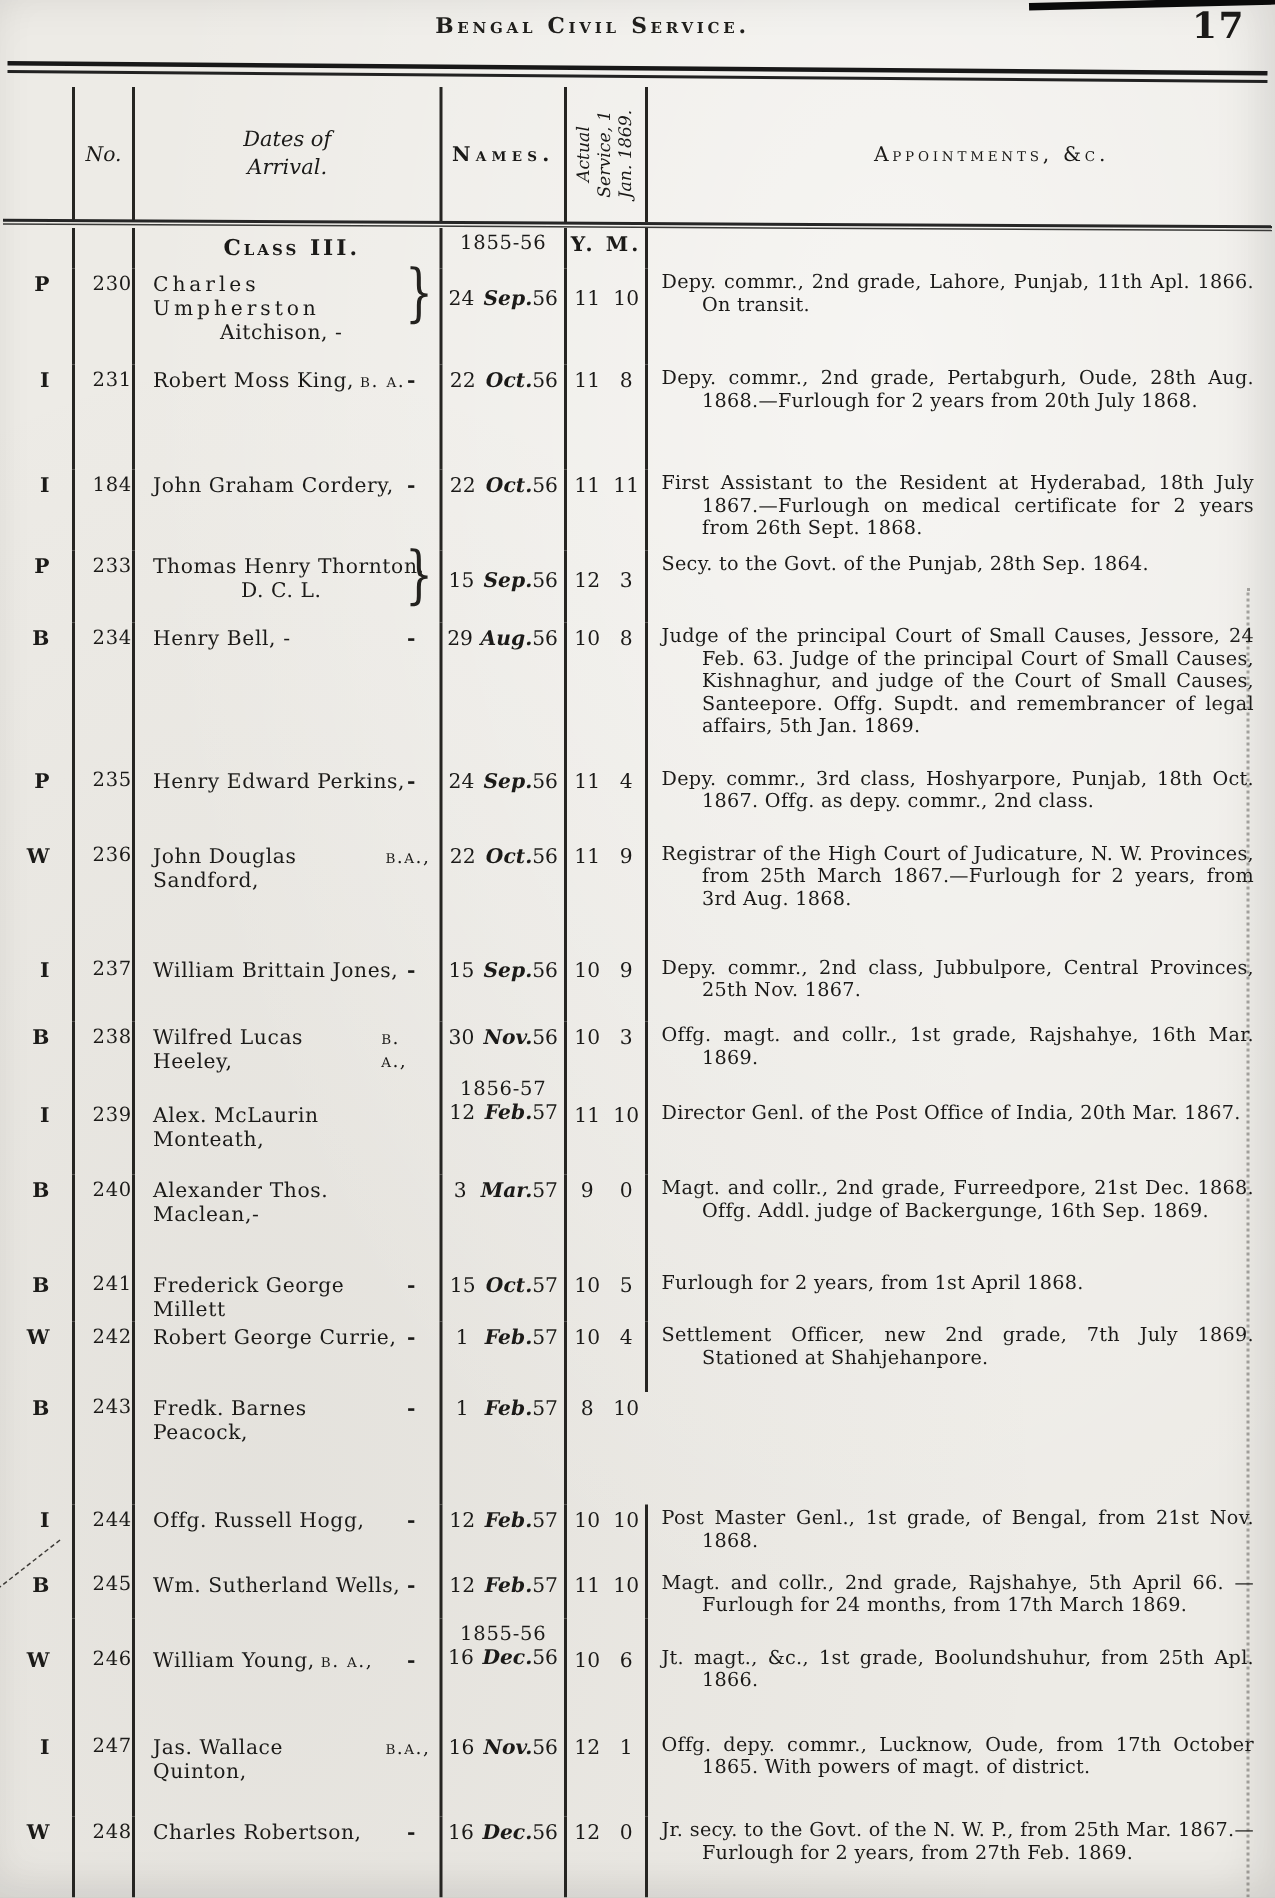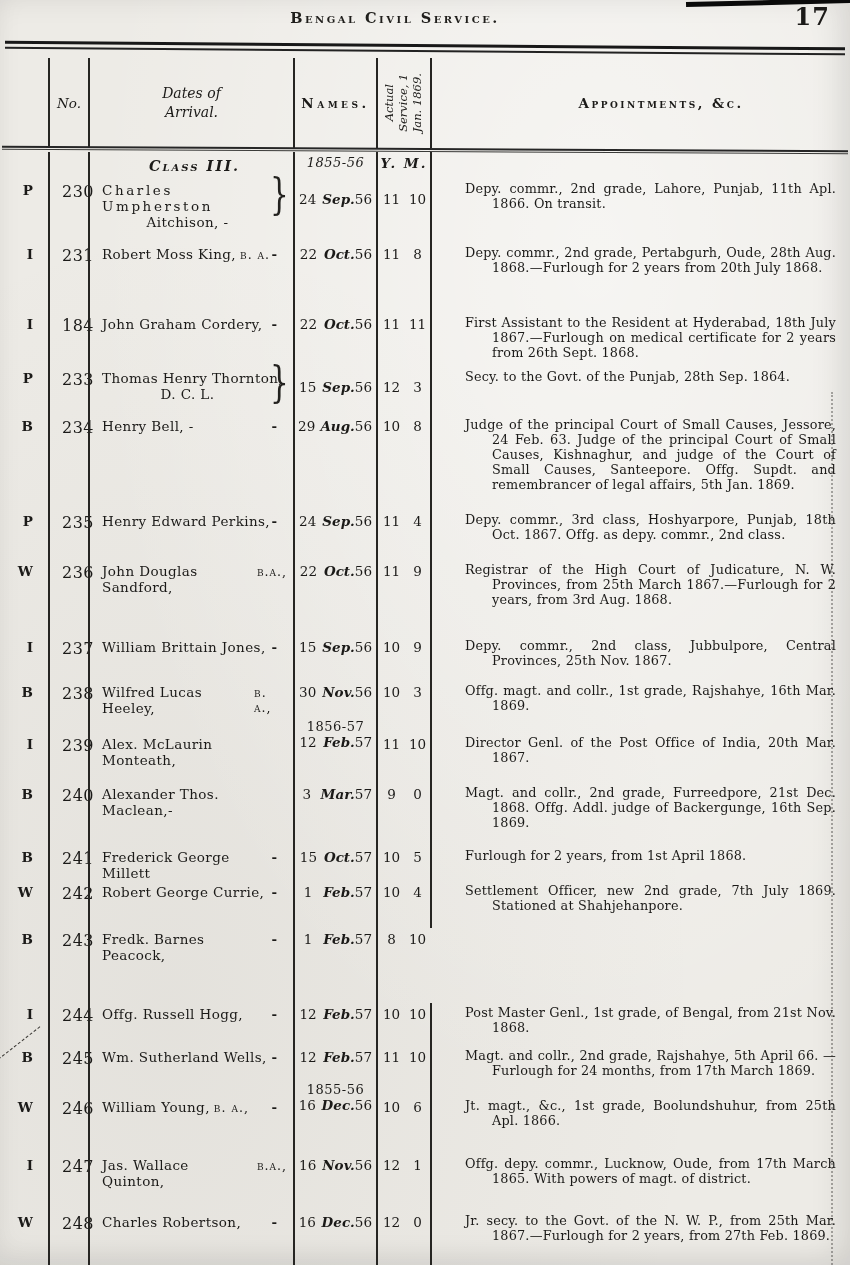--- a/index.html
+++ b/index.html
@@ -31,28 +31,28 @@
   .rule-mid2  { height:1px;   background:#3a3a38; margin:2px 2px 0 2px; transform:rotate(.3deg); }
   
   .grid { display:grid; grid-template-columns:48px 40px 205px 83px 54px auto; }
   .bl { border-left:2px solid #262522; }
   
   .hdr { height:90px; margin-top:6px; }
   .hdr > div { display:flex; align-items:center; justify-content:center; }
   .h-no    { font-style:italic; font-size:13.5px; }
   .h-names { font-variant:small-caps; letter-spacing:3.5px; font-size:13.5px; font-weight:600; }
   .h-dates { font-style:italic; font-size:14px; line-height:1.3; text-align:center; }
-  .h-app   { font-variant:small-caps; letter-spacing:2.5px; font-size:13.5px; font-weight:700;padding-left:40px; }
+  .h-app   { font-variant:small-caps; letter-spacing:2.5px; font-size:13.5px; font-weight:400;padding-left:40px; }
   .rot { transform:rotate(-90deg); font-style:italic; font-size:11.5px; line-height:1.2;
          text-align:center; white-space:nowrap; }
   
   .rows { position:relative; }
   .trow > div { padding-top:3px; }
   .c-letter { font-weight:700; font-size:13.5px; text-align:right; padding-right:15px; }
-  .c-no     { text-align:left; font-size:16px; letter-spacing:.5px;padding-left:12px; }
+  .c-no     { text-align:right; font-size:13px; letter-spacing:.5px; }
   .c-name   { font-size:13.5px; padding-left:12px; padding-right:6px; position:relative; }
   .nm-l1 { display:flex; align-items:baseline; }
   .nm    { letter-spacing:.4px; }
   .nm.spread { letter-spacing:2.6px; }
   .deg   { font-variant:small-caps; text-transform:lowercase; letter-spacing:1px; font-size:12.5px; margin-left:4px; }
   .dash-r{ margin-left:auto; padding-right:10px; font-weight:700; }
   .nm-l2 { text-align:center; padding-right:14px; letter-spacing:.4px; }
   .brace { position:absolute; right:0; top:-5px; font-size:42px; line-height:1;
            transform:scaleX(.7); font-weight:400; color:#23221f; }
   .class-label { text-align:center; font-variant:small-caps; letter-spacing:2px;
@@ -61,23 +61,23 @@
   .date-line { display:flex; }
   .dd { width:21px; text-align:center; }
   .dm { font-style:italic; margin-left:5px; font-weight:600; }
   .dy { margin-left:auto; padding-right:1px;text-align:right; }
   .date-sub { text-align:center; font-size:13px; letter-spacing:.5px; }
   .c-serv { display:flex; font-size:13.5px; }
   .sy { width:27px; text-align:center; }
   .sm { flex:1; text-align:center; }
   .serv-label { width:100%; text-align:center; font-weight:700; letter-spacing:2px; font-size:13.5px; }
   .c-app { padding-left:9px; padding-right:14px; font-size:12.8px; line-height:14.8px; }
-  .app-text { text-align:justify; padding-left:27px; text-indent:-27px; letter-spacing:.2px;margin-left:24px; }
+  .app-text { text-align:justify; padding-left:27px; text-indent:-27px; letter-spacing:.2px; }
   
-  .rows .trow:nth-child(1) { min-height:27px;font-style:italic; }
+  .rows .trow:nth-child(1) { min-height:27px; }
   .rows .trow:nth-child(2) { min-height:64px; }
   .rows .trow:nth-child(3) { min-height:70px; }
   .rows .trow:nth-child(4) { min-height:54px; }
   .rows .trow:nth-child(5) { min-height:48px; }
   .rows .trow:nth-child(6) { min-height:95px; }
   .rows .trow:nth-child(7) { min-height:50px; }
   .rows .trow:nth-child(8) { min-height:76px; }
   .rows .trow:nth-child(9) { min-height:45px; }
   .rows .trow:nth-child(10){ min-height:33px; }
   .rows .trow:nth-child(11){ min-height:67px; }
@@ -626,21 +626,21 @@
         <span class="dd">16</span>
         <span class="dm">Nov.</span>
         <span class="dy">56</span>
       </div>
     </div>
     <div class="bl c-serv">
       <span class="sy">12</span>
       <span class="sm">1</span>
     </div>
     <div class="bl c-app">
-      <div class="app-text">Offg. depy. commr., Lucknow, Oude, from 17th March 1865.  With powers of magt. of district.</div>
+      <div class="app-text">Offg. depy. commr., Lucknow, Oude, from 17th October 1865.  With powers of magt. of district.</div>
     </div>
   </div>
       <div class="grid trow">
     <div class="c-letter">W</div>
     <div class="bl c-no">248</div>
     <div class="bl c-name">
       <div class="nm-l1">
         <span class="nm">Charles Robertson,</span>
 
         <span class="dash-r">-</span>

